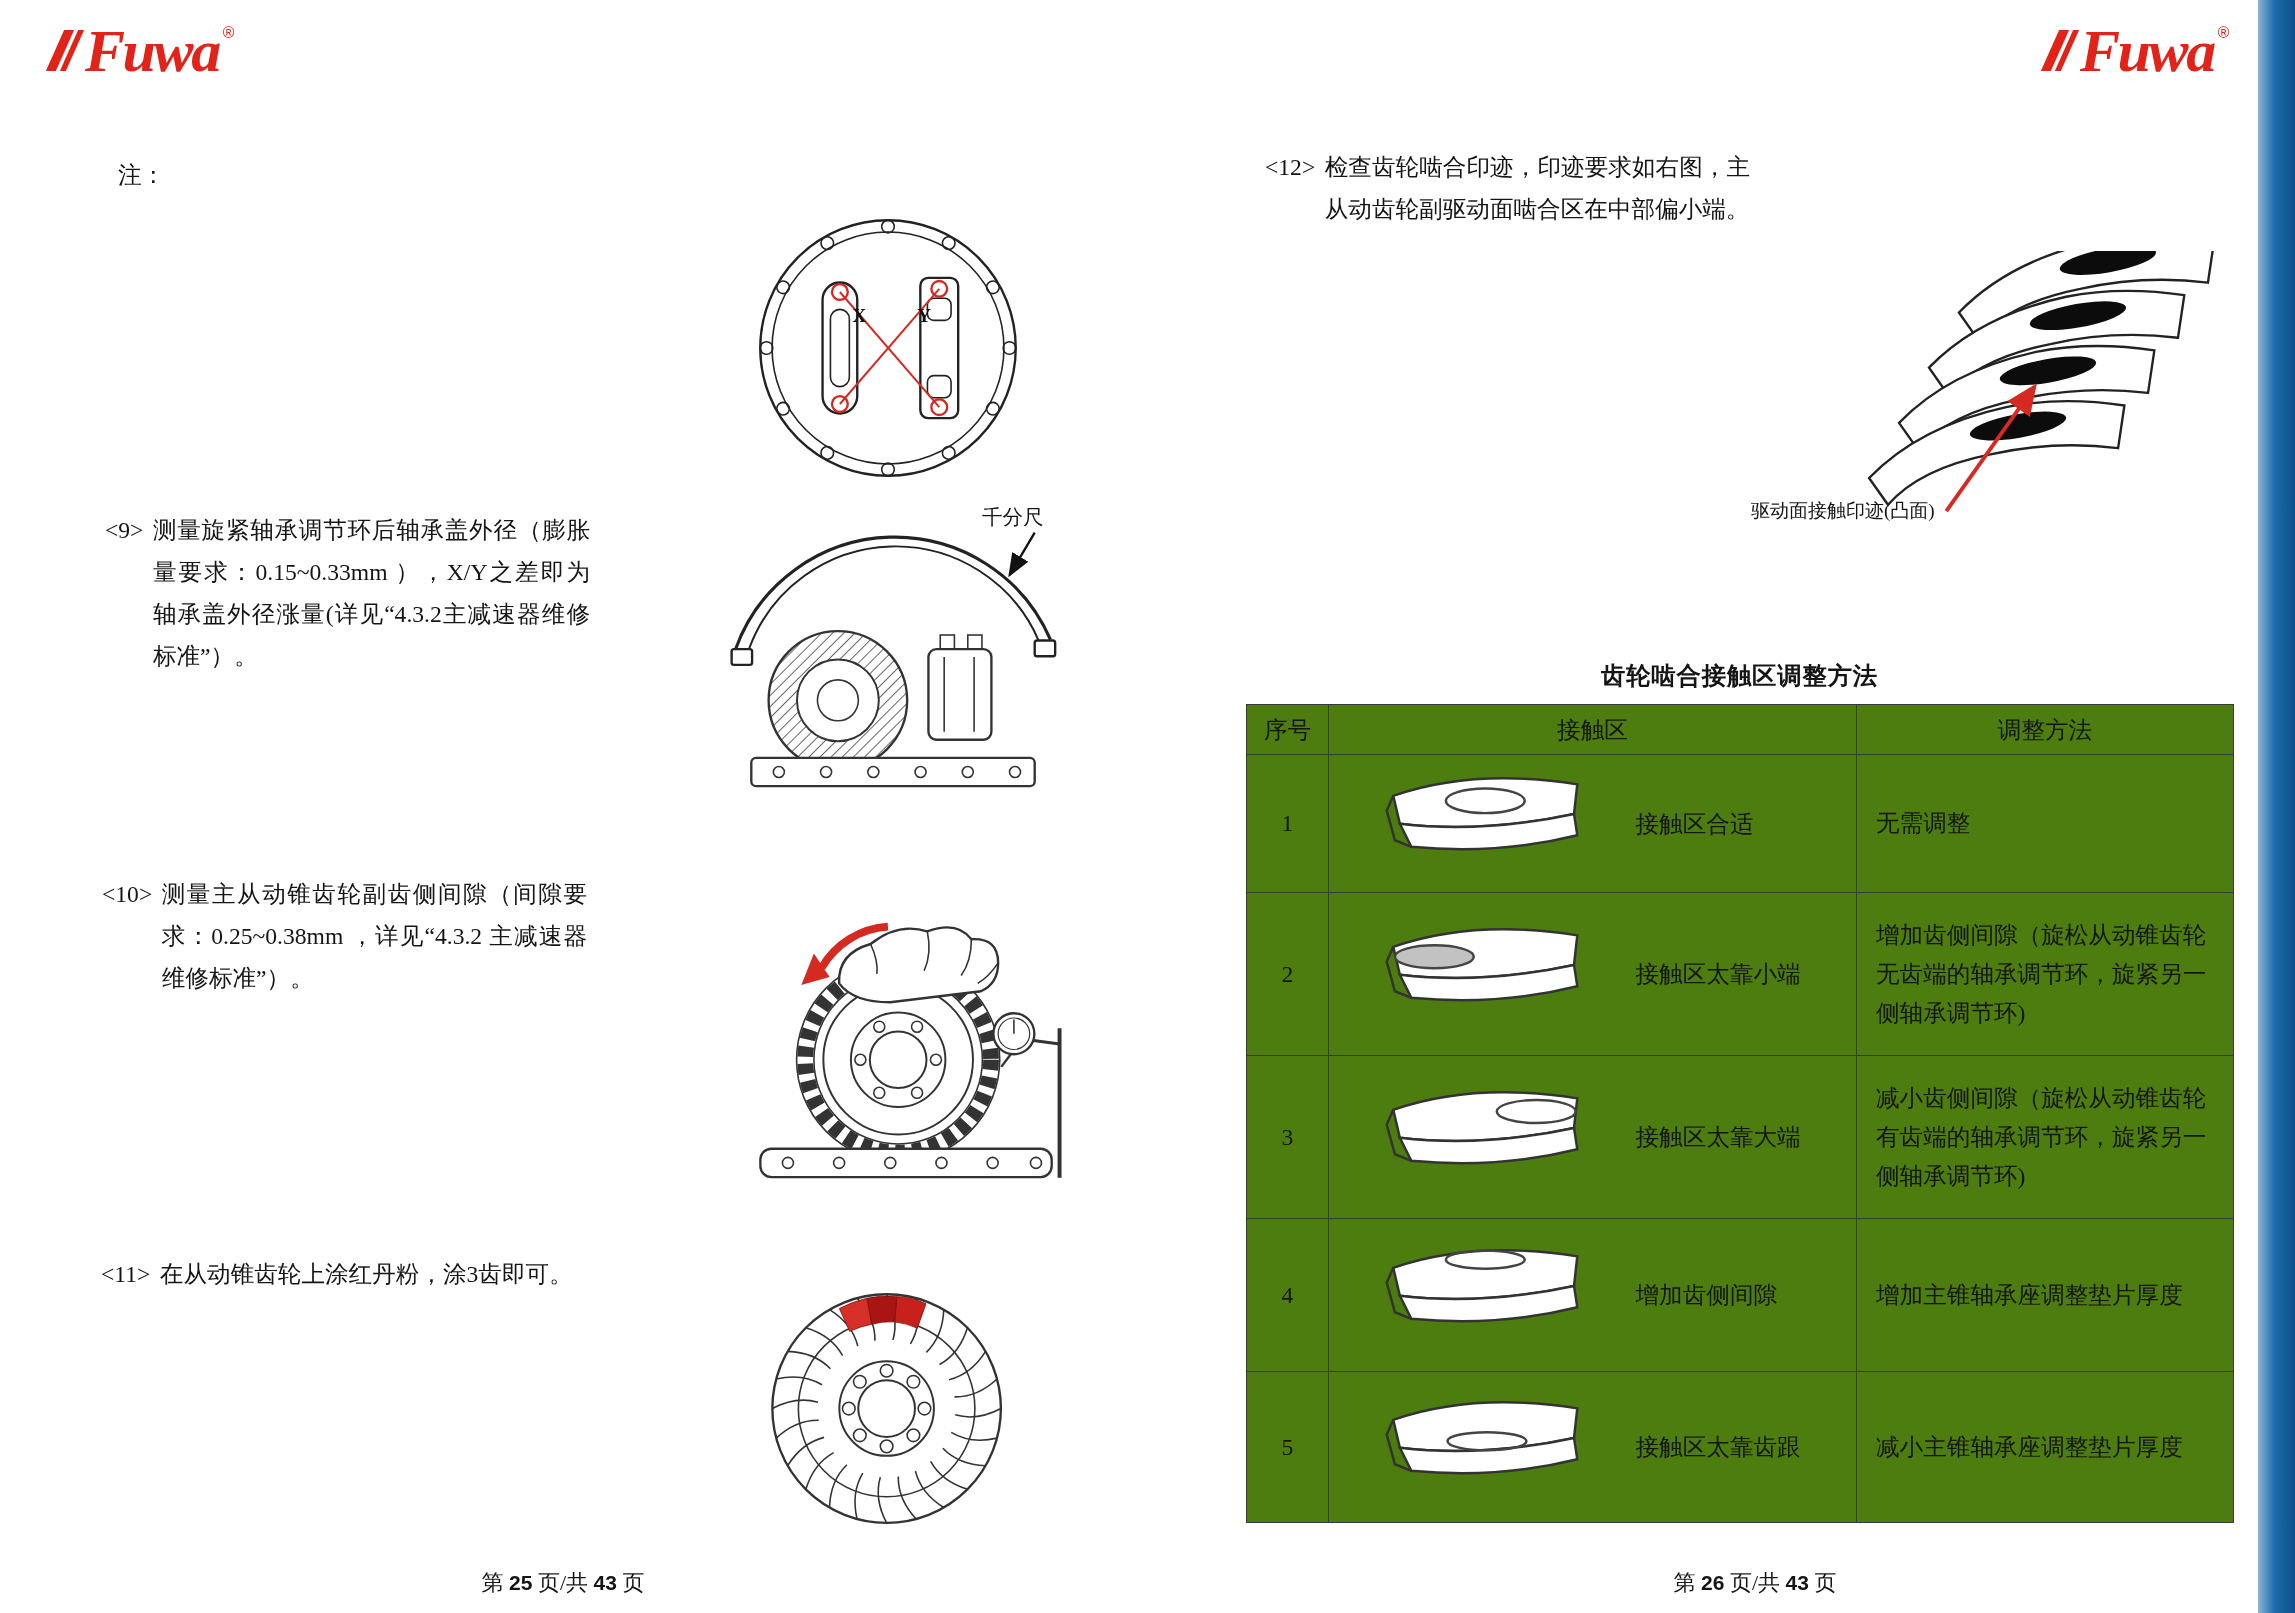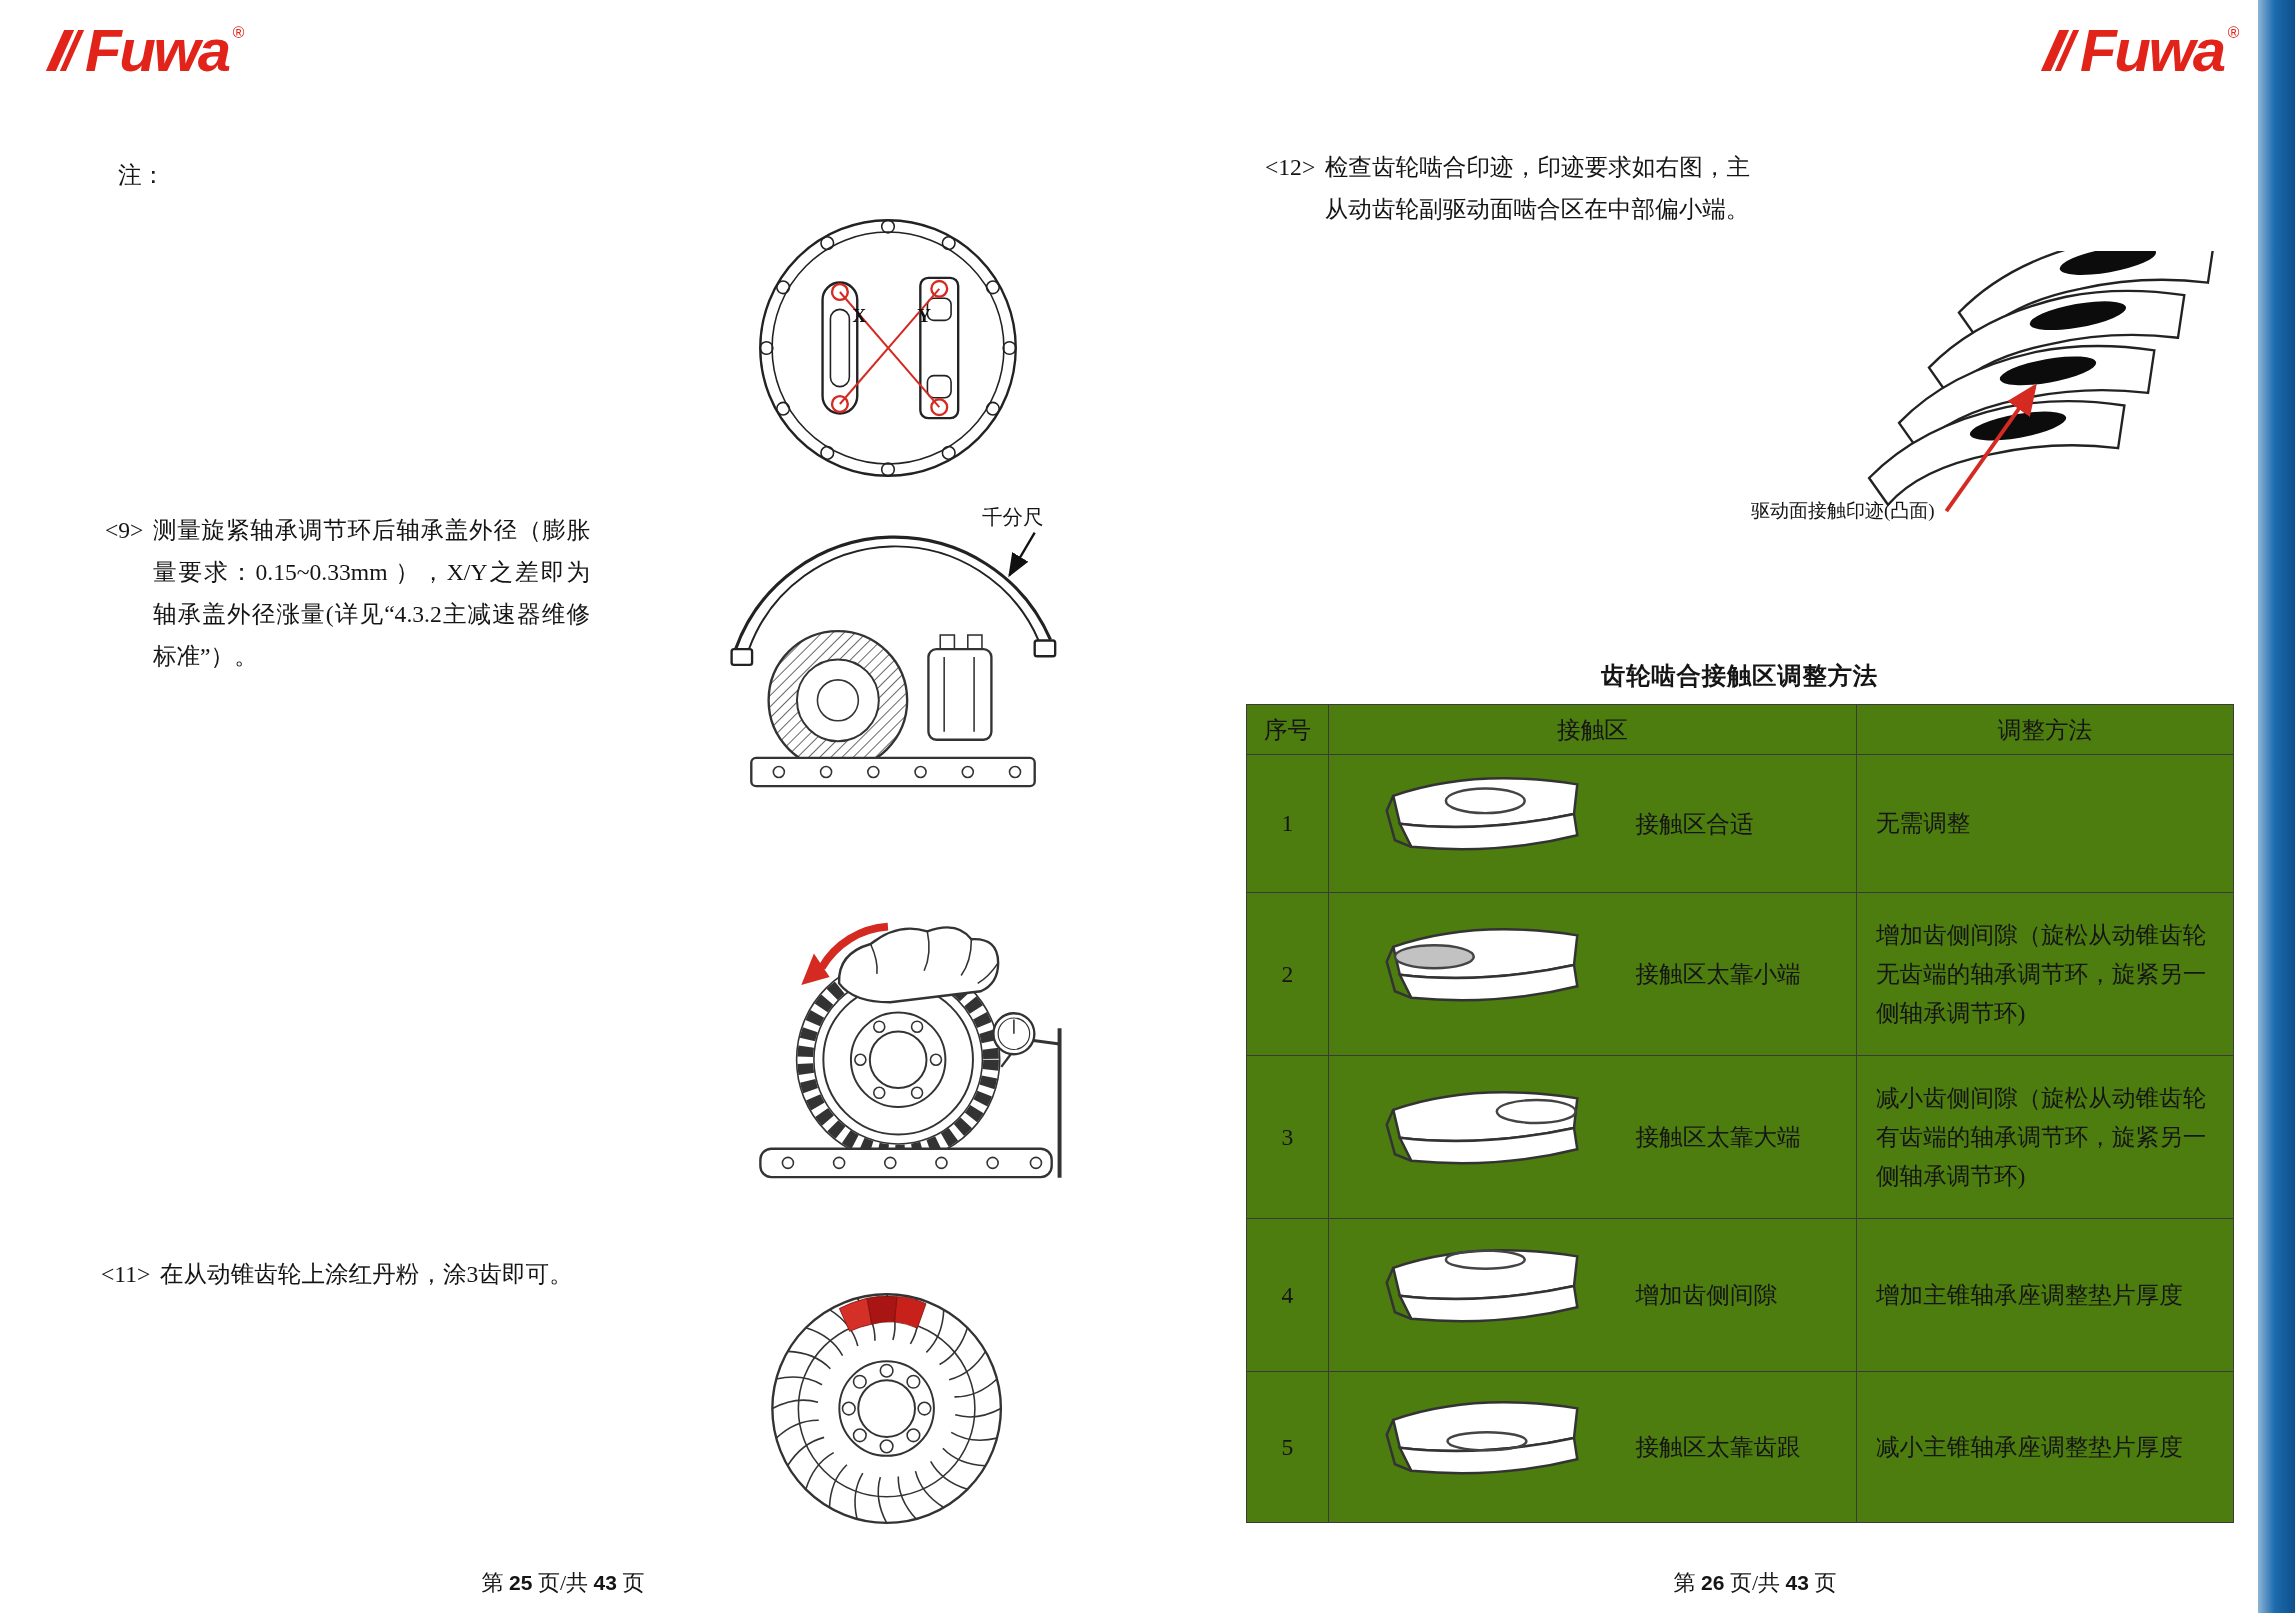--- a/index.html
+++ b/index.html
@@ -10,21 +10,21 @@
   .page-left{left:0;width:1147px;}
   .page-right{left:1147px;width:1148px;}
   .blue-strip{position:absolute;top:0;left:2258px;width:37px;height:1613px;
               background:linear-gradient(90deg,#8db4d6 0%, var(--sidebar) 45%, #0e4f8c 100%);}
 
   
   .logo{position:absolute;display:flex;align-items:flex-start;}
   .bar{display:inline-block;width:9.5px;height:41px;background:var(--brand);
        transform:skewX(-24deg);margin-top:9.5px;margin-right:4.7px;}
   .bar2{width:6.3px;margin-right:9.5px;}
-  .logo-text{font-family:Liberation Sans, sans-serif;font-style:italic;
+  .logo-text{font-family:Liberation Serif, serif;font-style:italic;
              font-weight:900;font-size:60px;line-height:1;color:var(--brand);letter-spacing:-2.4px;}
   .reg{font-family:"Liberation Sans",sans-serif;font-size:15.8px;color:var(--brand);
        margin-left:3.9px;margin-top:3.2px;font-style:normal;}
 
   
   .text-block{position:absolute;display:flex;font-size:23.6px;line-height:42px;text-align:justify;}
   .text-block .marker{flex:0 0 auto;margin-right:9.5px;white-space:nowrap;}
   .fig{position:absolute;}
   .fig svg{display:block;width:100%;height:100%;}
   .small-label{position:absolute;font-size:19.7px;font-weight:normal;white-space:nowrap;}
@@ -154,20 +154,24 @@
         </g>
         <path d="M35,160 A215,215 0 0 1 435,148" fill="none" stroke="#222" stroke-width="4"></path>
         <path d="M52,160 A198,198 0 0 1 420,149" fill="none" stroke="#222" stroke-width="2.5"></path>
         <rect x="30" y="160" width="26" height="20" rx="3" fill="#fff" stroke="#222" stroke-width="3"></rect>
         <rect x="415" y="149" width="26" height="20" rx="3" fill="#fff" stroke="#222" stroke-width="3"></rect>
         <line x1="415" y1="12" x2="383" y2="66" stroke="#111" stroke-width="3" marker-end="url(#arrB)"></line>
       </svg>
     </div>
     <div class="small-label" style="left:982px;top:503px;font-size:20.5px;">千分尺</div>
 
+    <div class="text-block" style="left:102px;top:873px;width:485px;">
+      <span class="marker">&lt;10&gt;</span>
+      <div class="t">测量主从动锥齿轮副齿侧间隙（间隙要求：0.25~0.38mm ，详见“4.3.2 主减速器维修标准”）。</div>
+    </div>
 
     <div class="fig" style="left:721px;top:898px;width:374px;height:292px;">
       <svg viewBox="0 0 475 370">
         <circle cx="225" cy="205" r="118" fill="none" stroke="#333" stroke-width="20" stroke-dasharray="13 9"></circle>
         <circle cx="225" cy="205" r="129" fill="none" stroke="#333" stroke-width="2"></circle>
         <circle cx="225" cy="205" r="107" fill="none" stroke="#333" stroke-width="2"></circle>
         <circle cx="225" cy="205" r="95" fill="#fff" stroke="#333" stroke-width="2.5"></circle>
         <circle cx="225" cy="205" r="60" fill="none" stroke="#333" stroke-width="2.5"></circle>
         <circle cx="225" cy="205" r="36" fill="none" stroke="#333" stroke-width="2.5"></circle>
         <g fill="none" stroke="#333" stroke-width="2">

